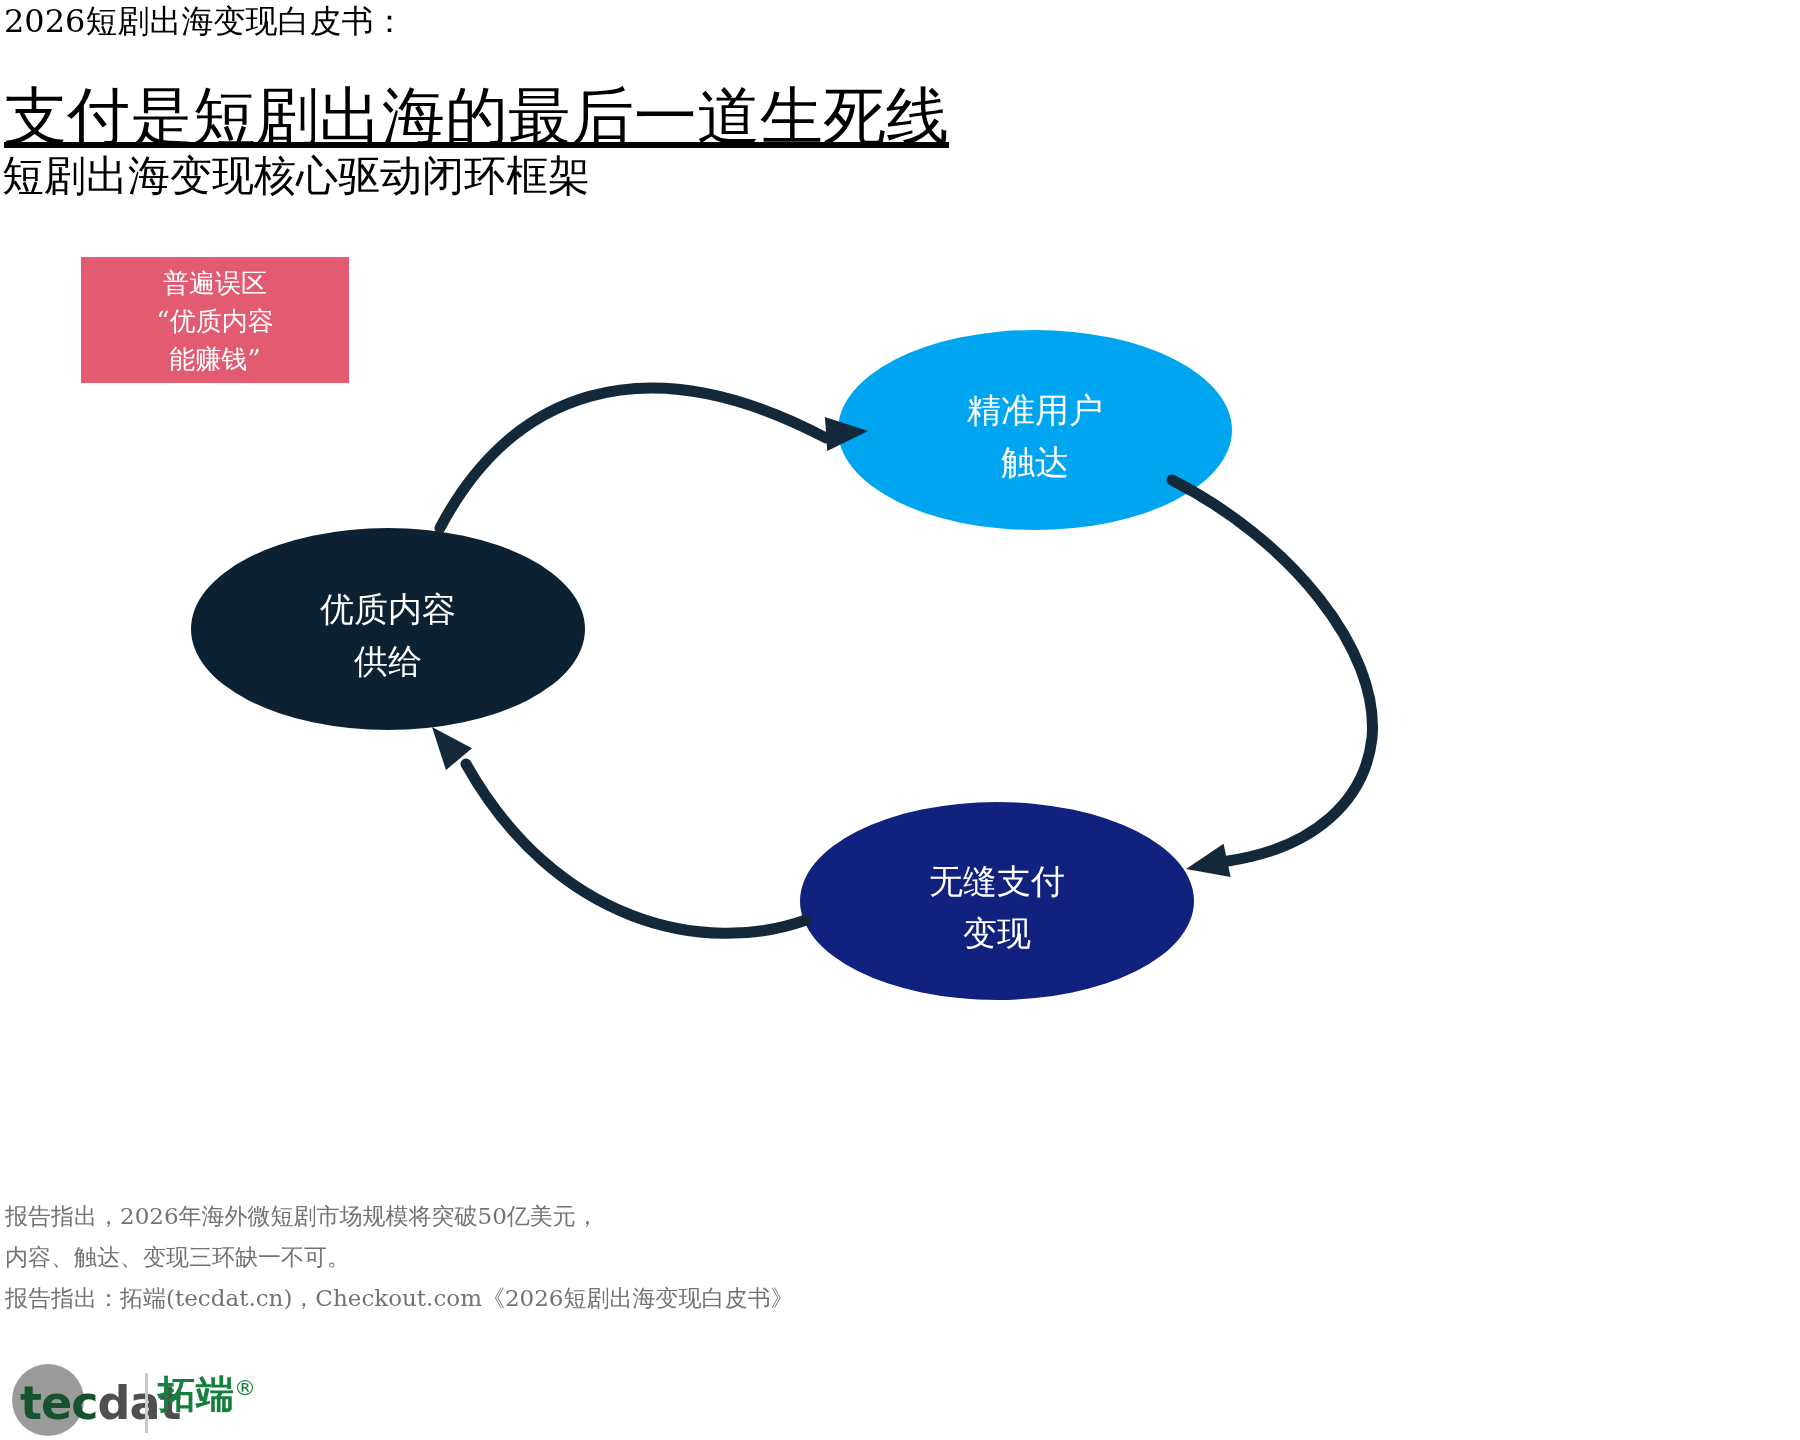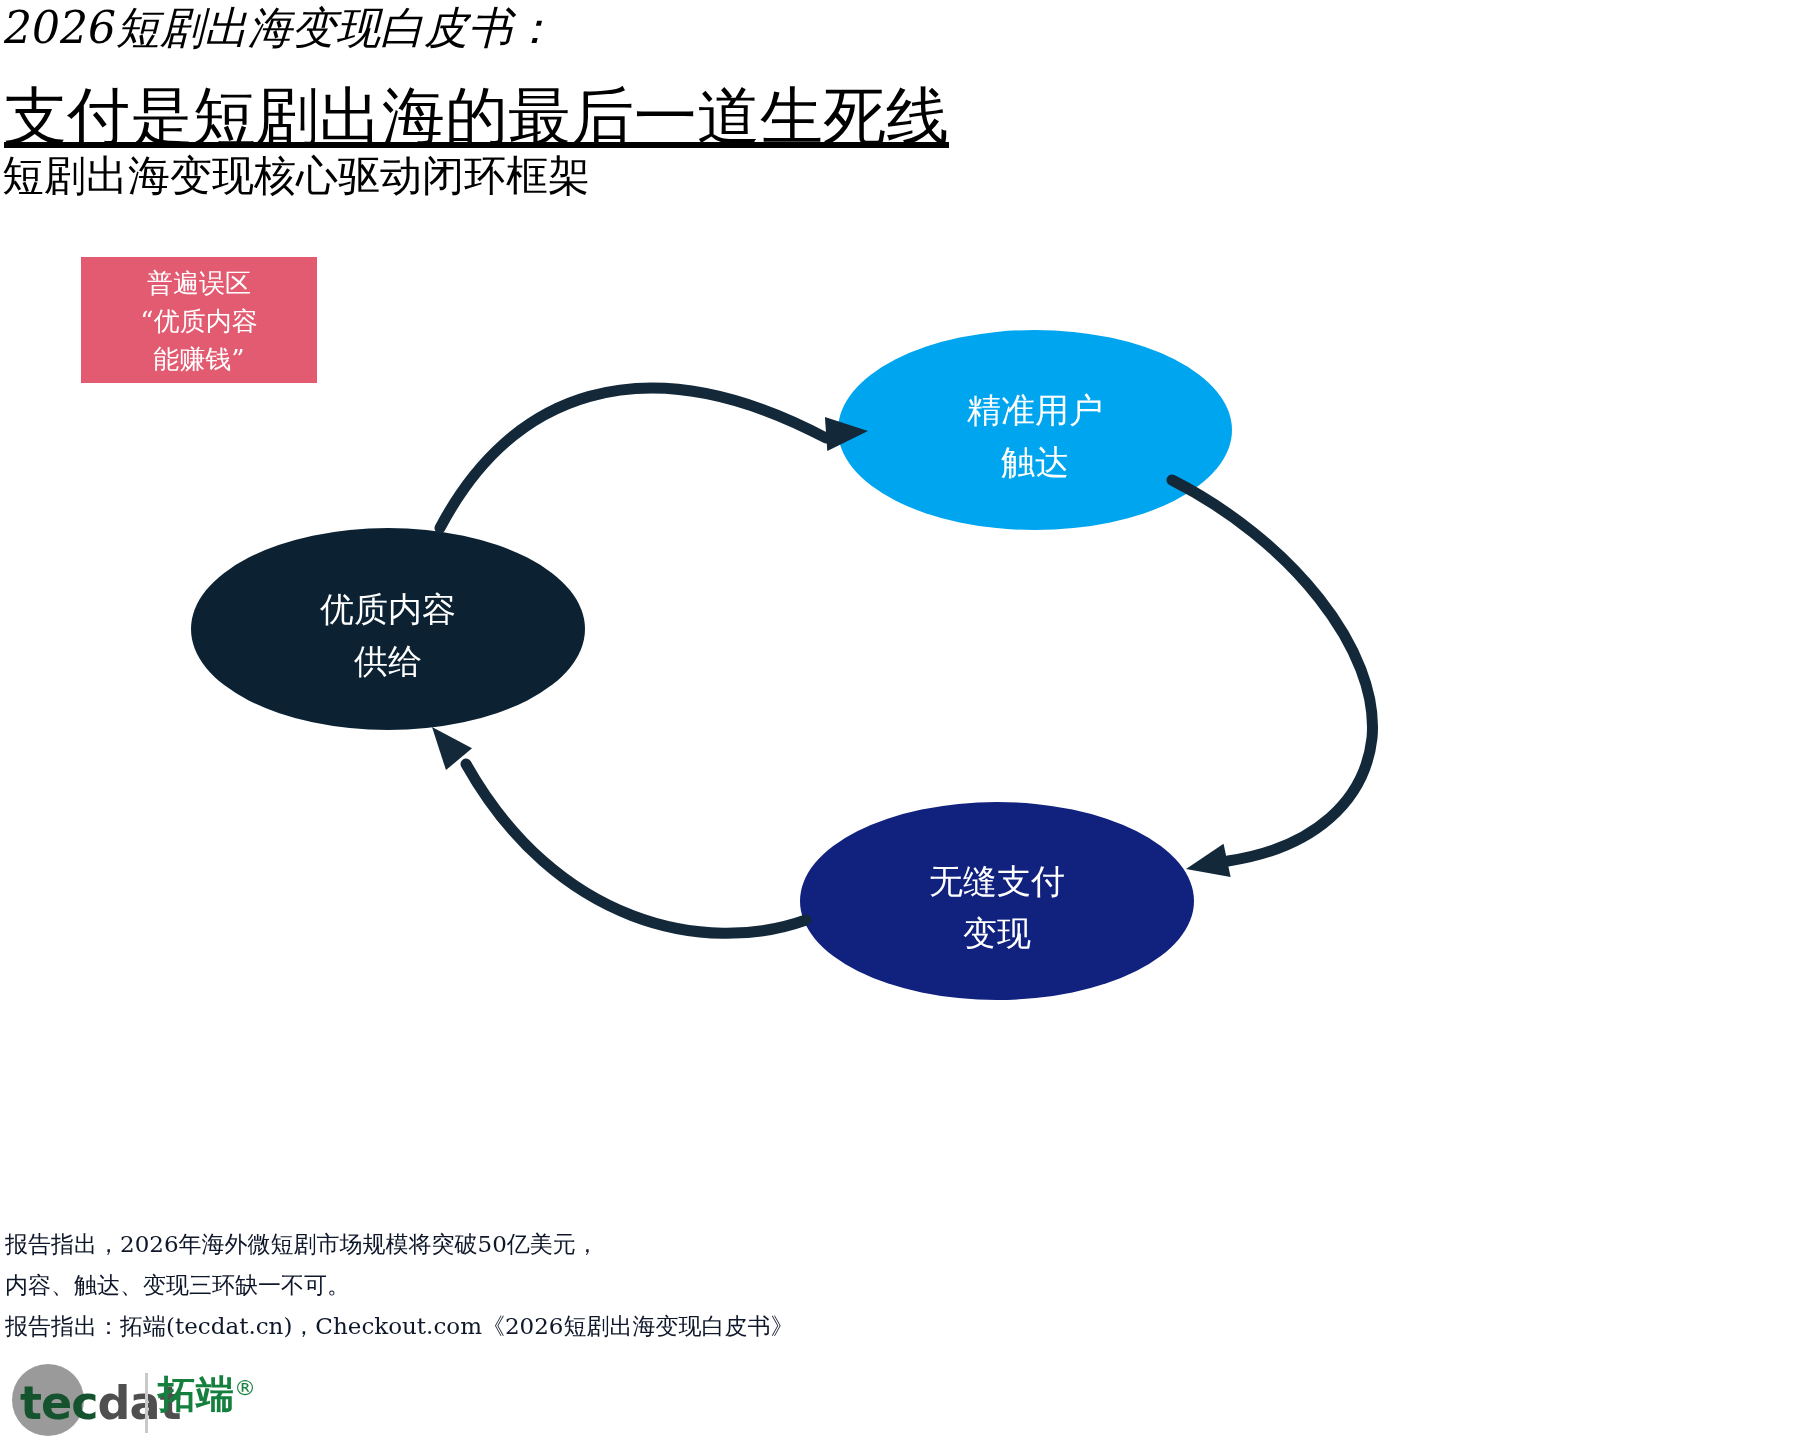--- a/index.html
+++ b/index.html
@@ -15,29 +15,29 @@
     font-family: "DejaVu Serif", "Liberation Serif", serif;
   }
   
   .title-line {
     position: absolute;
     color: #000000;
     white-space: nowrap;
     line-height: 1.1;
     font-weight: 400;
   }
-  .title-1 { left: 4px;  top: 4px;   font-size: 44px; font-style: italic; }
+  .title-1 { left: 4px;  top: 4px;   font-size: 32px; }
   .title-2 { left: 4px;  top: 82px;  font-size: 63px; text-decoration: underline; }
   .subtitle { left: 2px; top: 153px; font-size: 42px; }
 
   
   .callout {
     position: absolute;
     left: 81px; top: 257px;
-    width: 236px; height: 126px;
+    width: 268px; height: 126px;
     box-sizing: border-box;
     padding-top: 7px;
     text-align: center;
     color: #ffffff;
     font-size: 26px;
     line-height: 38px;
   }
 
   
   .diagram {
@@ -53,22 +53,22 @@
   .node-label {
     font-family: "DejaVu Serif", "Liberation Serif", serif;
     font-size: 34px;
     fill: #ffffff;
     text-anchor: middle;
   }
 
   
   .footer {
     position: absolute;
-    left: 5px; top: 1224px;
-    color: #0f172a;
+    left: 5px; top: 1196px;
+    color: #737373;
     font-size: 23px;
     line-height: 41px;
     white-space: nowrap;
   }
 
   
   .logo {
     position: absolute;
     left: 12px; top: 1362px;
     width: 320px; height: 78px;

